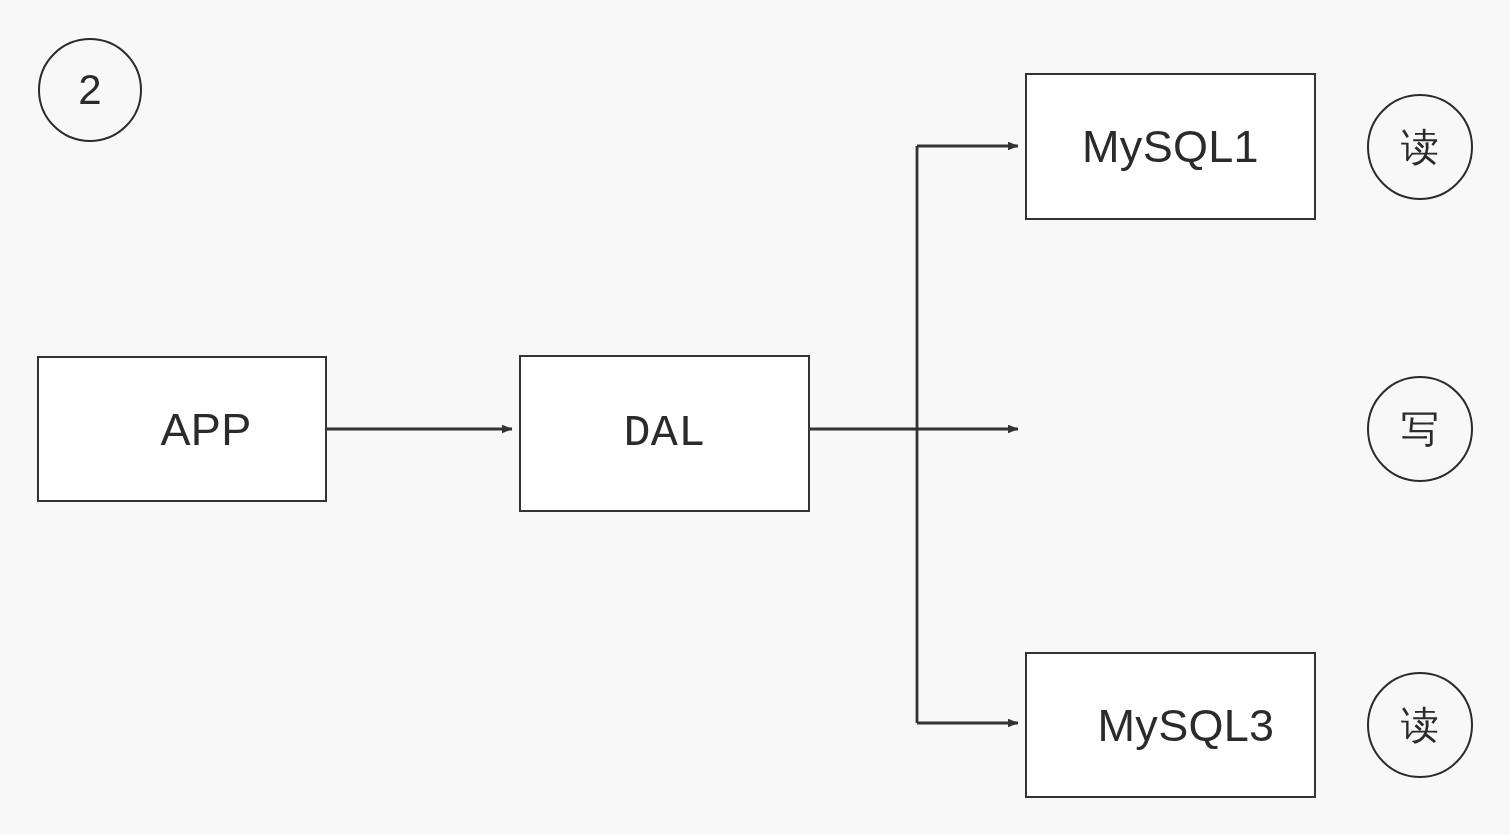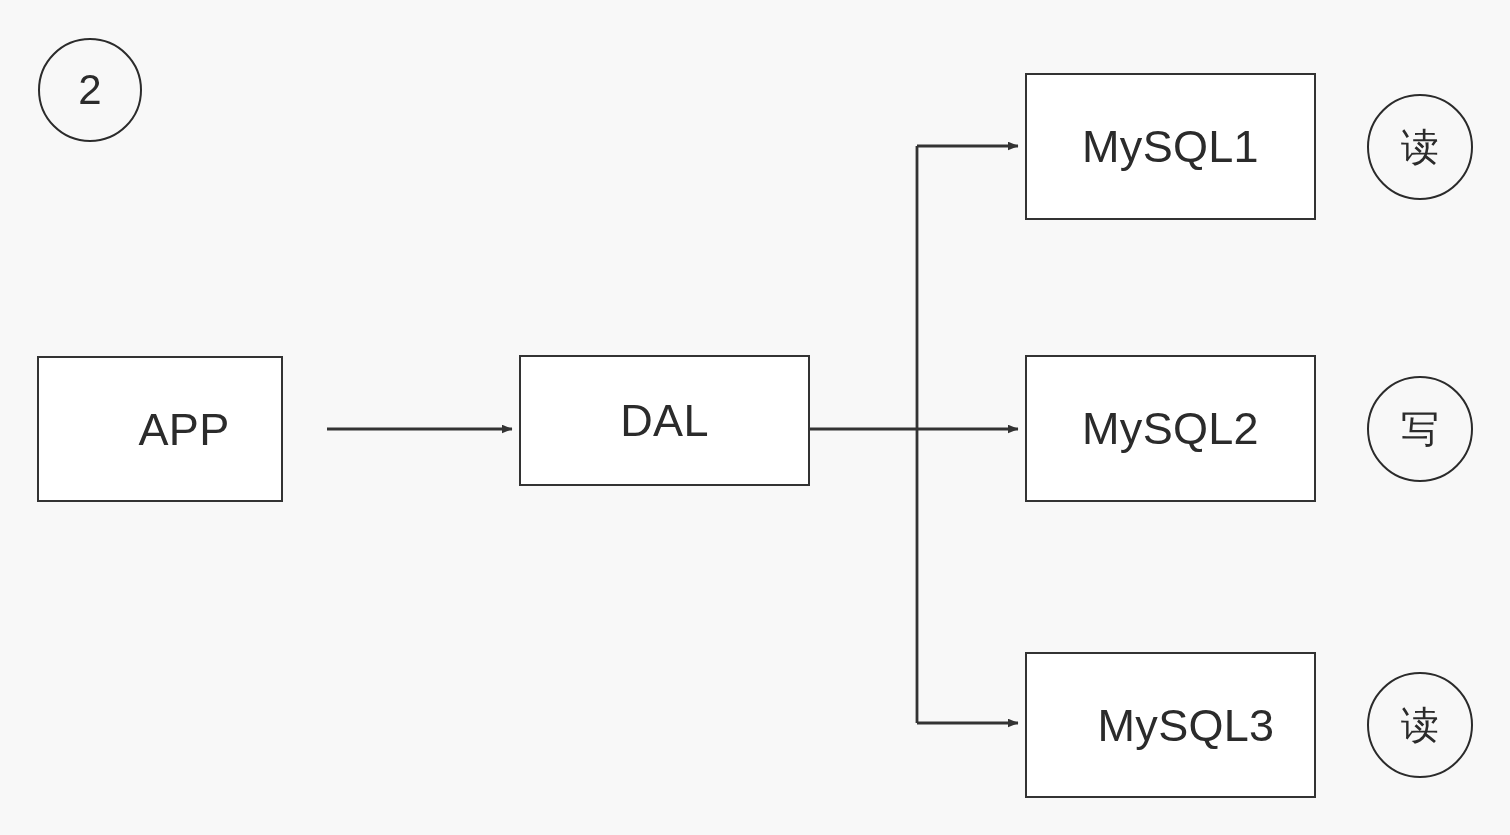--- a/index.html
+++ b/index.html
@@ -93,35 +93,32 @@
     <g id="edge-paths" fill="none" stroke="#333333" stroke-width="2.8" stroke-linecap="butt" stroke-linejoin="miter">
         <path d="M 327 429 L 512 429" marker-end="url(#arrowhead)"></path>
         <path d="M 810 429 L 917 429"></path>
         <path d="M 917 146 L 917 723"></path>
         <path d="M 917 146 L 1018 146" marker-end="url(#arrowhead)"></path>
         <path d="M 917 429 L 1018 429" marker-end="url(#arrowhead)"></path>
         <path d="M 917 723 L 1018 723" marker-end="url(#arrowhead)"></path>
       </g>
   </svg>
 
-  <div class="node-box" style="left:37px; top:356px; width:246px; height:146px;padding-left:48px;">
+  <div class="node-box" style="left:37px; top:356px; width:290px; height:146px;padding-left:48px;">
     <span class="node-label">APP</span>
   </div>
 
-  <div class="node-box" style="left:519px; top:355px; width:291px; height:131px;">
+  <div class="node-box" style="left:519px; top:355px; width:291px; height:157px;font-family:Liberation Mono, monospace;">
     <span class="node-label">DAL</span>
   </div>
 
   <div class="node-box" style="left:1025px; top:73px; width:291px; height:147px;text-align:right;">
     <span class="node-label">MySQL1</span>
   </div>
 
-  <div class="node-box" style="left:1025px; top:355px; width:291px; height:147px;">
-    <span class="node-label">MySQL2</span>
-  </div>
 
   <div class="node-box" style="left:1025px; top:652px; width:291px; height:146px;padding-left:31px;">
     <span class="node-label">MySQL3</span>
   </div>
 
   <div class="step-circle" style="left:38px; top:38px; width:104px; height:104px;">
     <span class="step-label">2</span>
   </div>
 
   <div class="badge-circle cjk" style="left:1367px; top:94px; width:106px; height:106px;">

